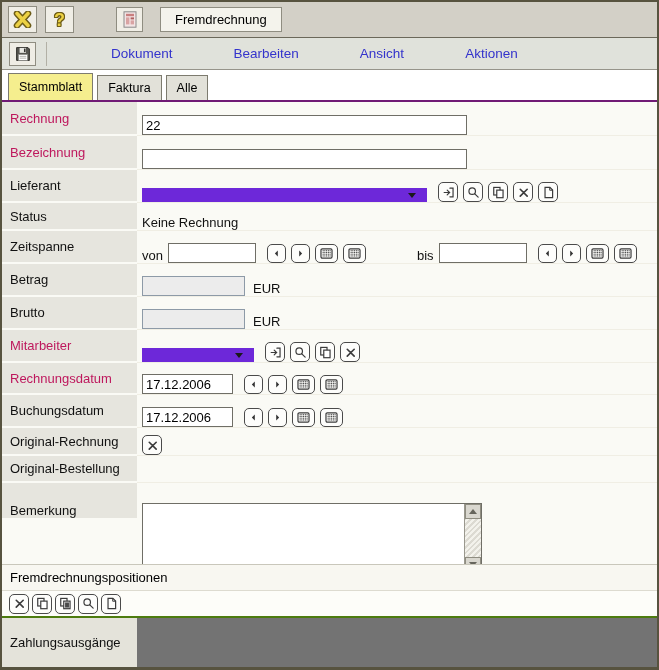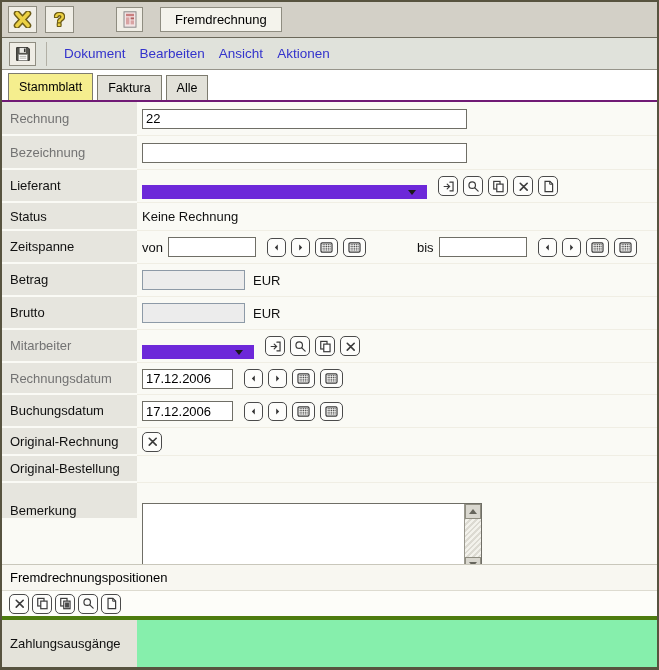--- a/index.html
+++ b/index.html
@@ -38,40 +38,40 @@
   
   .menubar {
     flex:0 0 32px; background:#e0e2db; border-bottom:1px solid #96948a;
     display:flex; align-items:center; padding:0 7px;
   }
   .save-btn {
     width:27px; height:24px; background:#efede5; border:1px solid #8f8d81;
     display:flex; align-items:center; justify-content:center; padding:0;
   }
   .menu-sep { width:1px; height:24px; background:#b2b0a5; margin:0 10px; }
-  .menu-item { color:#3333cc; font-size:13.5px; padding:0 7px; cursor:default; }
+  .menu-item { color:#3333cc; font-size:13.5px; padding:0 7px; cursor:default;margin-left:47px; }
   
   .tabrow {
     flex:0 0 32px; background:#ffffff; border-bottom:2px solid #701a75;
     display:flex; align-items:flex-end; padding-left:6px; gap:4px;
   }
   .tab {
     height:25px; display:flex; align-items:center; padding:0 10px;
     font-size:12.5px; background:#e2e1d9; border:1px solid #7d7b6f; border-bottom:none; color:#000;
   }
   .tab.active { background:#f5ee8e; height:27px; }
   
   .row { display:flex; flex:0 0 auto; }
   .row-label {
     flex:0 0 135px; background:#e6e5de; border-bottom:2px solid #fafaf5;
     padding:0 8px; display:flex; align-items:center; font-size:13px; color:#111;
   }
-  .row-label.req { color:#737373; }
+  .row-label.req { color:#be185d; }
   .row-field {
-    flex:1; display:flex; align-items:center; padding-left:5px; gap:5px;
+    flex:1; display:flex; align-items:flex-end; padding-left:5px; gap:5px;
     border-bottom:1px solid #f0eee4; font-size:13px;
   }
   .h34{height:34px}.h33{height:33px}.h32{height:32px}.h28{height:28px}.h27{height:27px}.h81{height:81px}
   .top-align { align-items:flex-start; }
   .top-align .row-label, .top-align .row-field { align-items:flex-start; padding-top:20px; }
   
   .txt {
     height:20px; border:1px solid #6f6e66; background:#fff;
     font:13px "Liberation Sans", sans-serif; padding:0 3px; color:#000;
   }
@@ -108,21 +108,21 @@
   .sb-btn.down::after { content:""; border:4px solid transparent; border-top:5px solid #66655c; margin-top:4px; }
   
   .sec-head {
     flex:0 0 26px; display:flex; align-items:center; padding-left:8px;
     font-size:13px; background:#f8f7f1; border-top:1px solid #c9c7bb; color:#000;
   }
   .sec-tools {
     flex:0 0 26px; display:flex; align-items:center; padding-left:7px;
     background:#fdfdf9; border-top:1px solid #dddbd0;
   }
-  .zahlungs { flex:1; display:flex; border-top:4px solid #4d7c0f; background:#86efac; }
+  .zahlungs { flex:1; display:flex; border-top:2px solid #4d7c0f; background:#737373; }
   .zahlungs-label {
     flex:0 0 135px; background:#e4e3da; padding:0 8px; display:flex;
     align-items:center; font-size:13px;
   }
   svg { display:block; }
 </style>
 </head>
 <body>
 
 <div class="window">

